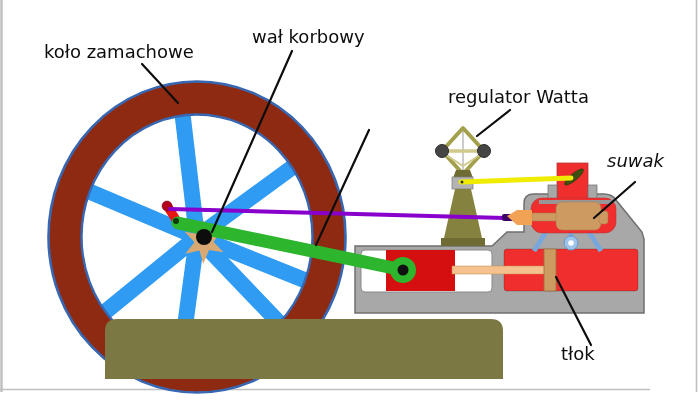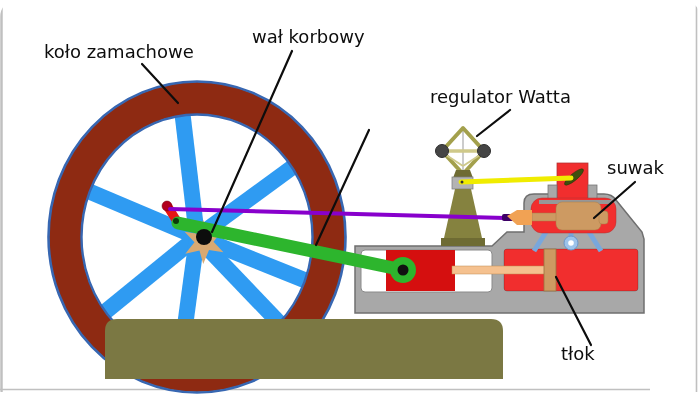--- a/index.html
+++ b/index.html
@@ -1,29 +1,29 @@
 <!DOCTYPE html>
 <html style="--bg: #ffffff; --label: #0d0d0d; --rim: #8e2a12; --wheel-outline: #3767b2; --spoke: #2f9bf2; --hub: #d8a972; --shaft: #0d0d0d; --crank: #e81515; --crank-pin: #b2001e; --green-rod: #2db52d; --purple-rod: #8800cc; --purple-tip: #3d0066; --yellow-rod: #f0ec00; --throttle: #3f4f0e; --gov-link: #a3a04c; --gov-light: #cfc98a; --ball: #454545; --pedestal: #85823f; --pedestal-dark: #6e6b33; --frame: #a8a8a8; --steam: #f12e2e; --crosshead: #d50f0f; --piston-tan: #cd9a62; --rod-tan: #f5c18f; --connector: #f1a254; --port: #79a7dc; --exhaust: #9cc3ea; --base: #7b7843; --border-line: #c0c0c0;"><head>
 <meta charset="utf-8">
 <style>
   html,body{margin:0;padding:0;background:#fff;}
   #stage{
     position:relative;width:700px;height:406px;background:var(--bg,#fff);
-    overflow:hidden;font-family:"DejaVu Sans","Liberation Sans",sans-serif;border-radius:17px;
+    overflow:hidden;font-family:"DejaVu Sans","Liberation Sans",sans-serif;
   }
   #drawing{position:absolute;left:0;top:0;}
   .label{
     position:absolute;font-size:18px;line-height:1.05;color:var(--label,#0d0d0d);
     white-space:nowrap;letter-spacing:0;
   }
   .lbl-flywheel{left:44px;top:43px;}
   .lbl-crankshaft{left:252px;top:28px;}
   .lbl-conrod{left:335px;top:105px;}
-  .lbl-governor{left:430px;top:88px;}
-  .lbl-valve{left:607px;top:159px;}
+  .lbl-governor{left:448px;top:88px;}
+  .lbl-valve{left:607px;top:152px;font-style:italic;}
   .lbl-piston{left:561px;top:345px;}
 </style>
 </head>
 <body>
 
 <div id="stage">
 
   <svg id="drawing" width="700" height="406" viewBox="0 0 700 406">
 
     <g>

